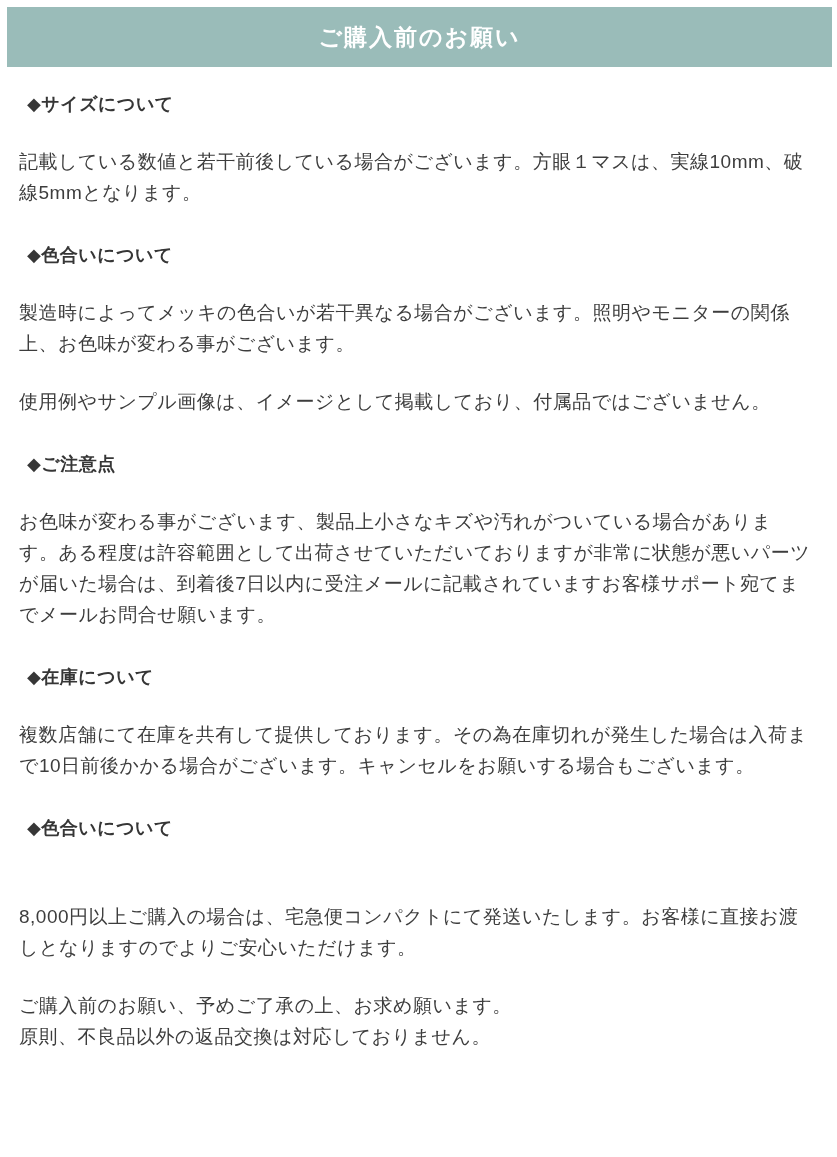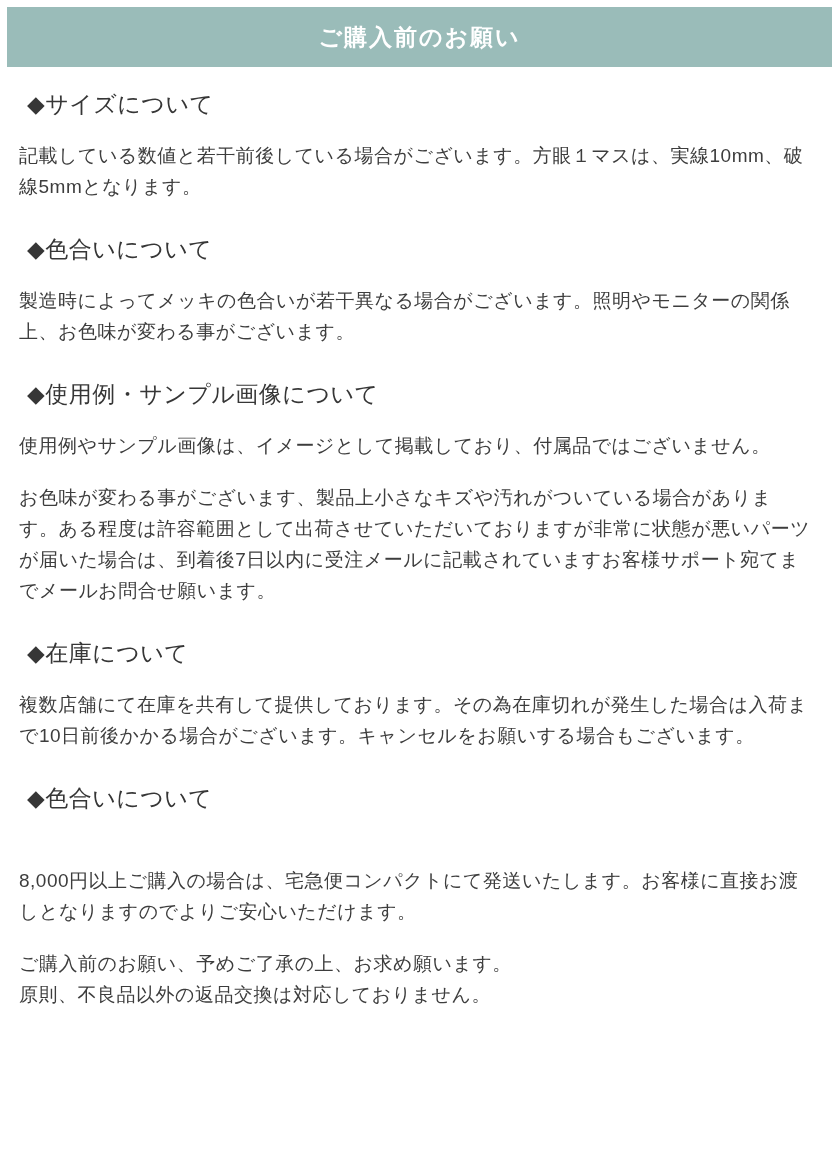--- a/index.html
+++ b/index.html
@@ -32,52 +32,52 @@
     font-weight: bold;
     letter-spacing: 2px;
     color: #ffffff;
   }
   .content {
     padding: 0 26px 10px 19px;
     font-size: 19px;
     line-height: 31px;
   }
   .content h3 {
-    font-size: 23px;
+    font-size: 18px;
     line-height: 30px;
-    font-weight: normal;
+    font-weight: bold;
     color: #363636;
     margin: 32px 0 0 8px;
     letter-spacing: 0.5px;
   }
   .content h3:first-child {
     margin-top: 22px;
   }
   .content p {
-    margin: 21px 0 0 0;
+    margin: 27px 0 0 0;
     letter-spacing: 0.5px;
   }
 </style>
 </head>
 <body>
 
 <div class="page">
 
   <div class="banner" style="background: rgb(154, 188, 185);">
     <h2 style="color: rgb(255, 255, 255);">ご購入前のお願い</h2>
   </div>
 
   <div class="content" id="sections-container" style="color: rgb(61, 61, 61);">
 
   <h3>◆サイズについて</h3>
       <p><span>記載している数値と若干前後している場合がございます。方眼１マスは、実線10mm、破線5mmとなります。</span></p>
       <h3>◆色合いについて</h3>
       <p><span>製造時によってメッキの色合いが若干異なる場合がございます。照明やモニターの関係上、お色味が変わる事がございます。</span></p>
-      <h3>◆使用例・サンプル画像について</h3>
       <p><span>使用例やサンプル画像は、イメージとして掲載しており、付属品ではございません。</span></p>
+      <h3>◆ご注意点</h3>
       <p><span>お色味が変わる事がございます、製品上小さなキズや汚れがついている場合があります。ある程度は許容範囲として出荷させていただいておりますが非常に状態が悪いパーツが届いた場合は、到着後7日以内に受注メールに記載されていますお客様サポート宛てまでメールお問合せ願います。</span></p>
       <h3>◆在庫について</h3>
       <p><span>複数店舗にて在庫を共有して提供しております。その為在庫切れが発生した場合は入荷まで10日前後かかる場合がございます。キャンセルをお願いする場合もございます。</span></p>
       <h3>◆色合いについて</h3>
       <p><br><span>8,000円以上ご購入の場合は、宅急便コンパクトにて発送いたします。お客様に直接お渡しとなりますのでよりご安心いただけます。</span></p>
       <p><span>ご購入前のお願い、予めご了承の上、お求め願います。</span><br><span>原則、不良品以外の返品交換は対応しておりません。</span></p>
     </div>
 
 </div>
 

